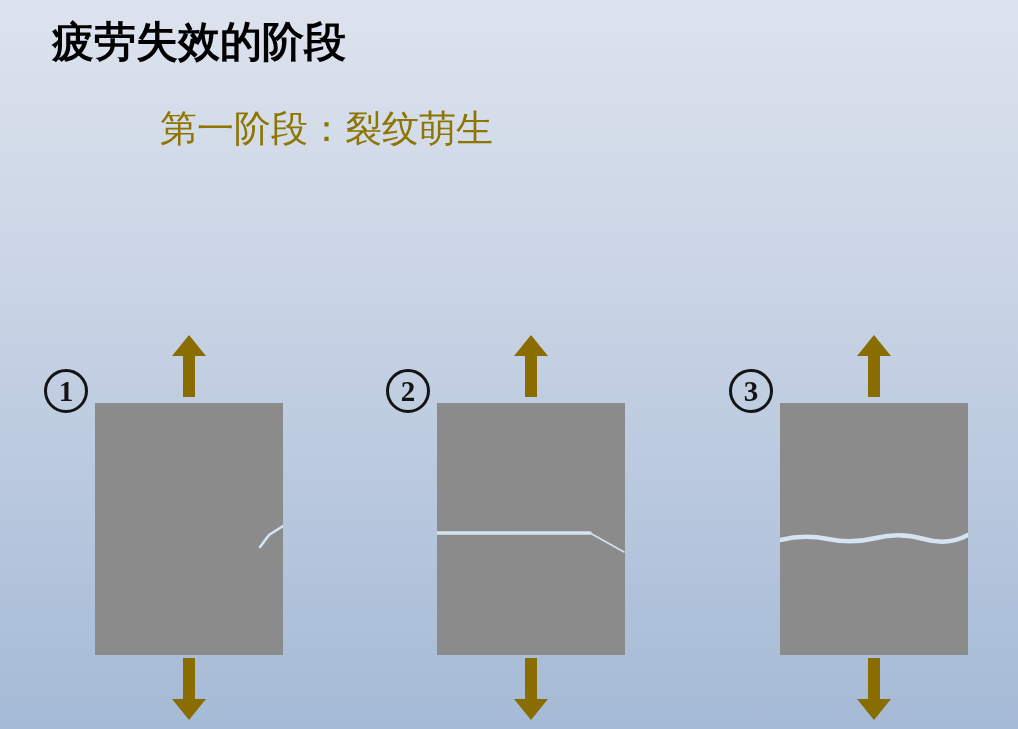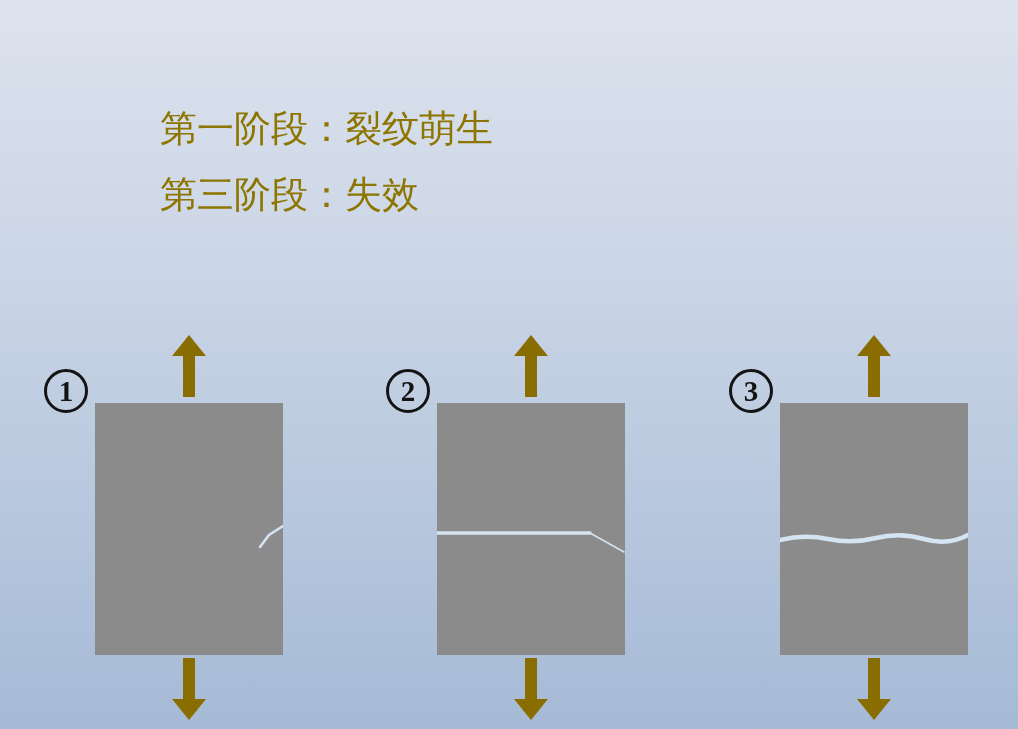--- a/index.html
+++ b/index.html
@@ -93,24 +93,24 @@
   .crack .w25 { stroke-width: 2.5; }
   .crack .w35 { stroke-width: 3.5; }
   .crack .w15 { stroke-width: 1.5; }
   .crack .w45 { stroke-width: 4.5; }
 </style>
 </head>
 <body>
 
 <div class="slide">
 
+  <h1 class="title">疲劳失效的阶段</h1>
 
   <div class="stages">
     <div class="stage-line">第一阶段：裂纹萌生</div>
-    <div class="stage-line">第三阶段：失效</div>
   </div>
 
   <div class="specimen-group" id="group1">
     <div class="badge">
       <span>1</span>
     </div>
     <svg class="arrow arrow-up" width="34" height="62" viewBox="0 0 34 62">
       <polygon points="17,0 34,21 0,21"></polygon>
       <rect x="11" y="19" width="12" height="43"></rect>
     </svg>

